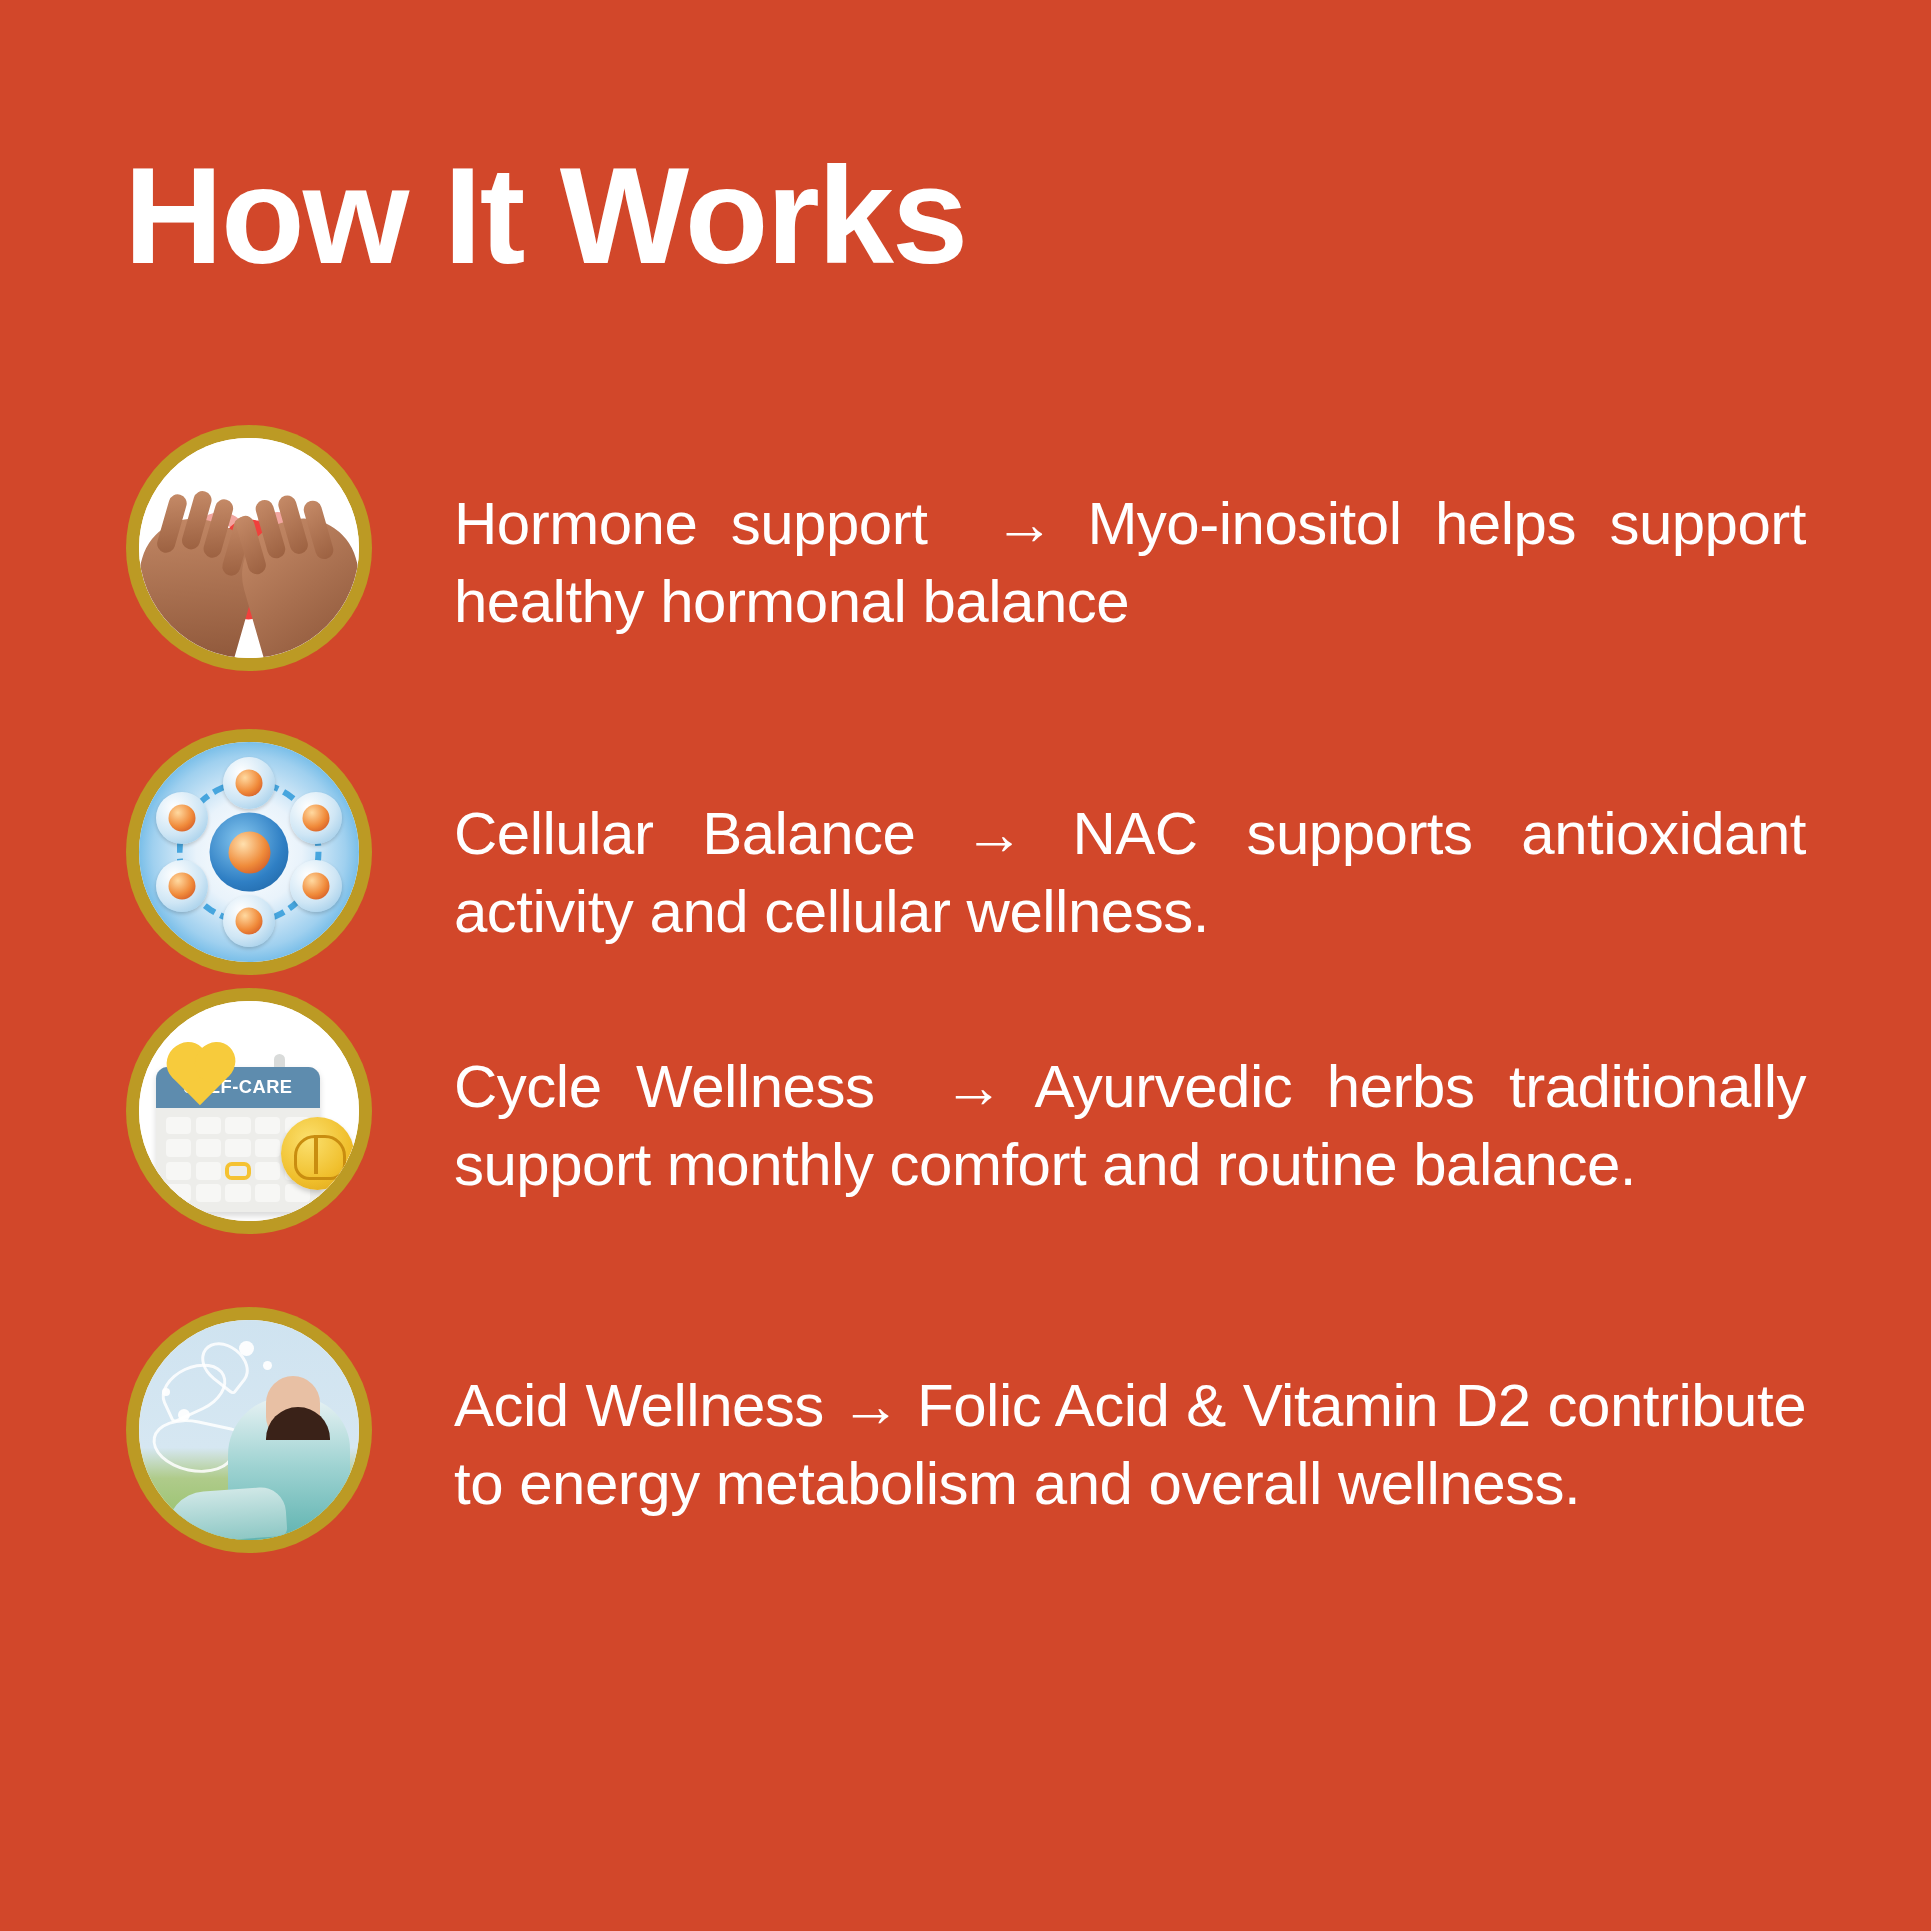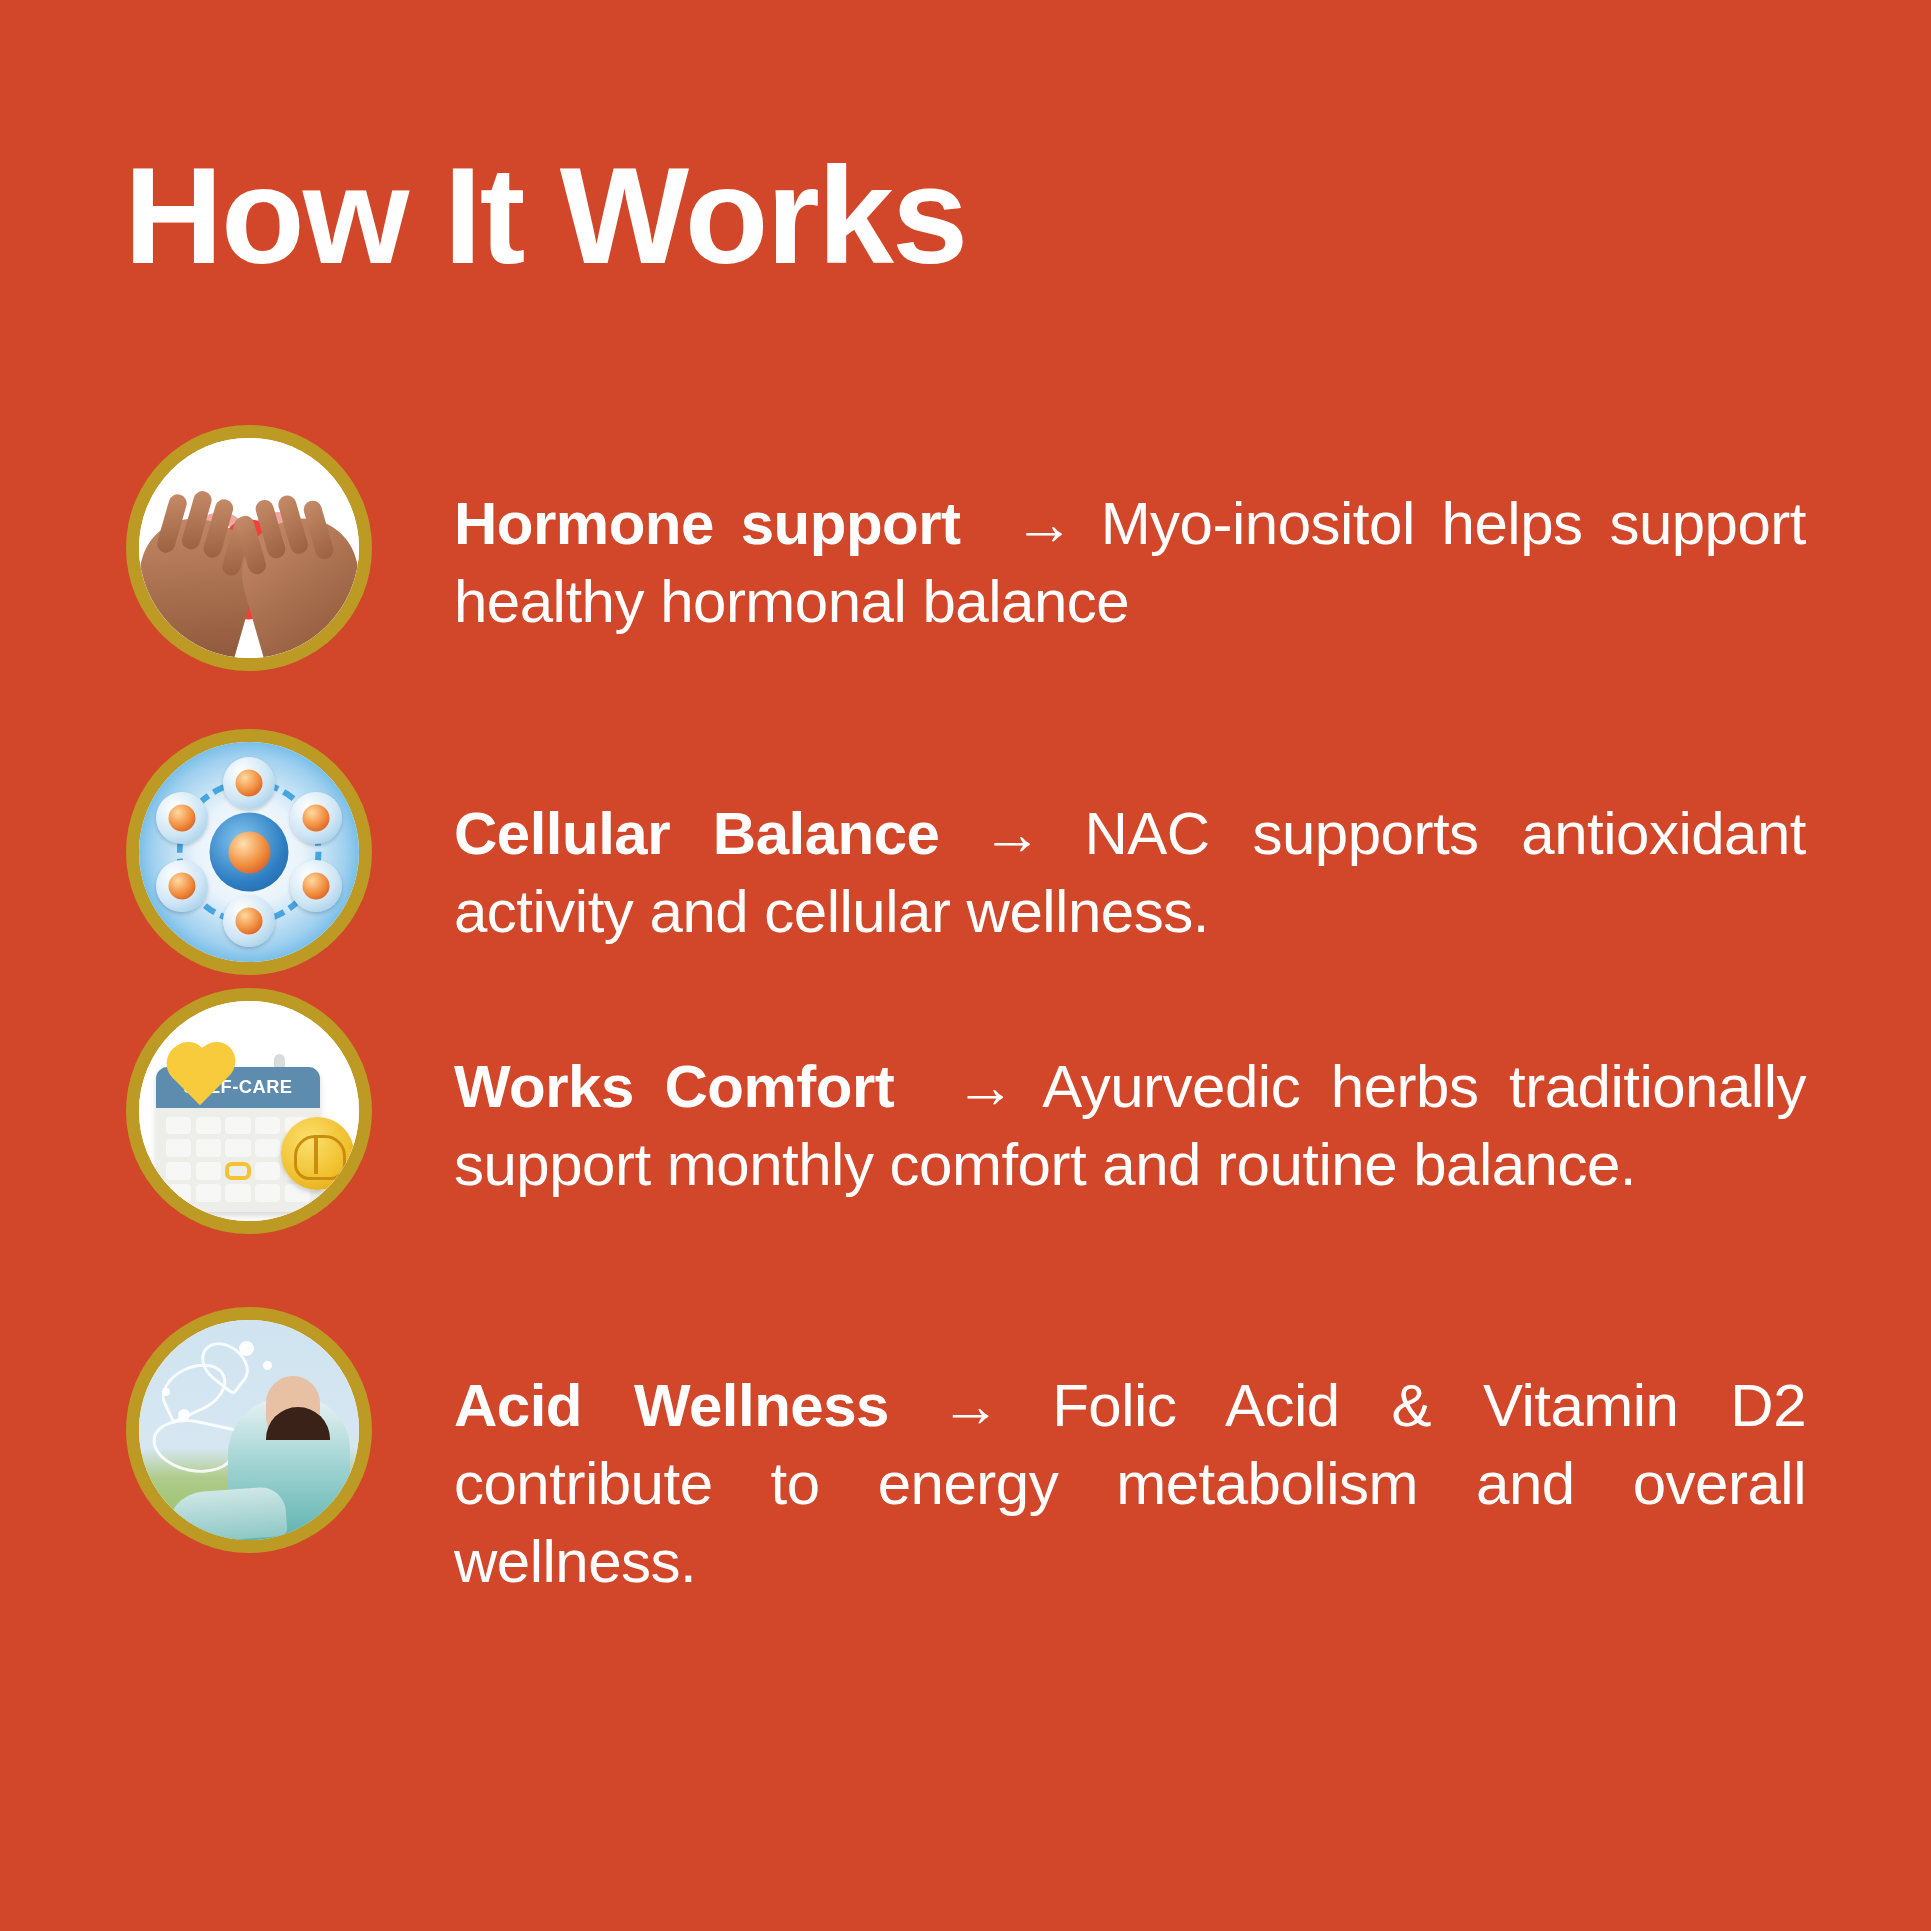--- a/index.html
+++ b/index.html
@@ -52,21 +52,21 @@
     position:absolute;
     left:454px;
     width:1352px;
     color:#FFFFFF;
     font-size:60px;
     line-height:1.30;
     text-align:justify;
     font-weight:400;
     letter-spacing:-0.5px;
   }
-  .text .lead { font-weight:bold; }
+  .text .lead { font-weight:normal; }
   .text .arrow { font-weight:400; }
 
   
   .ic1 { background:#ffffff; width:100%; height:100%; position:relative; }
   .ic1 .ut-body {
     position:absolute; left:50%; top:50%;
     transform:translate(-50%,-38%);
     width:52px; height:75px;
     background:#F0403C;
     border-radius:25px 25px 17.4px 17.4px;
@@ -318,21 +318,21 @@
                   <div></div>
                   <div></div>
               </div>
             </div>
             <div class="heart"></div>
             <div class="brain"></div>
           </div>
         </div>
       </div>
       <div class="text" style="top:60px;">
-        <span class="lead">Works Comfort</span><span>&nbsp; </span><span class="arrow">→</span><span> </span><span>Ayurvedic herbs traditionally support monthly comfort and routine balance.</span>
+        <span class="lead">Cycle Wellness</span><span>&nbsp; </span><span class="arrow">→</span><span> </span><span>Ayurvedic herbs traditionally support monthly comfort and routine balance.</span>
       </div>
     </div>
 
     <div class="row" style="top:882px;">
       <div class="icon-wrap" style="top:0px;">
         <div class="icon-inner">
           <div class="ic4">
             <div class="swirl s1"></div>
             <div class="swirl s2"></div>
             <div class="swirl s3"></div>

